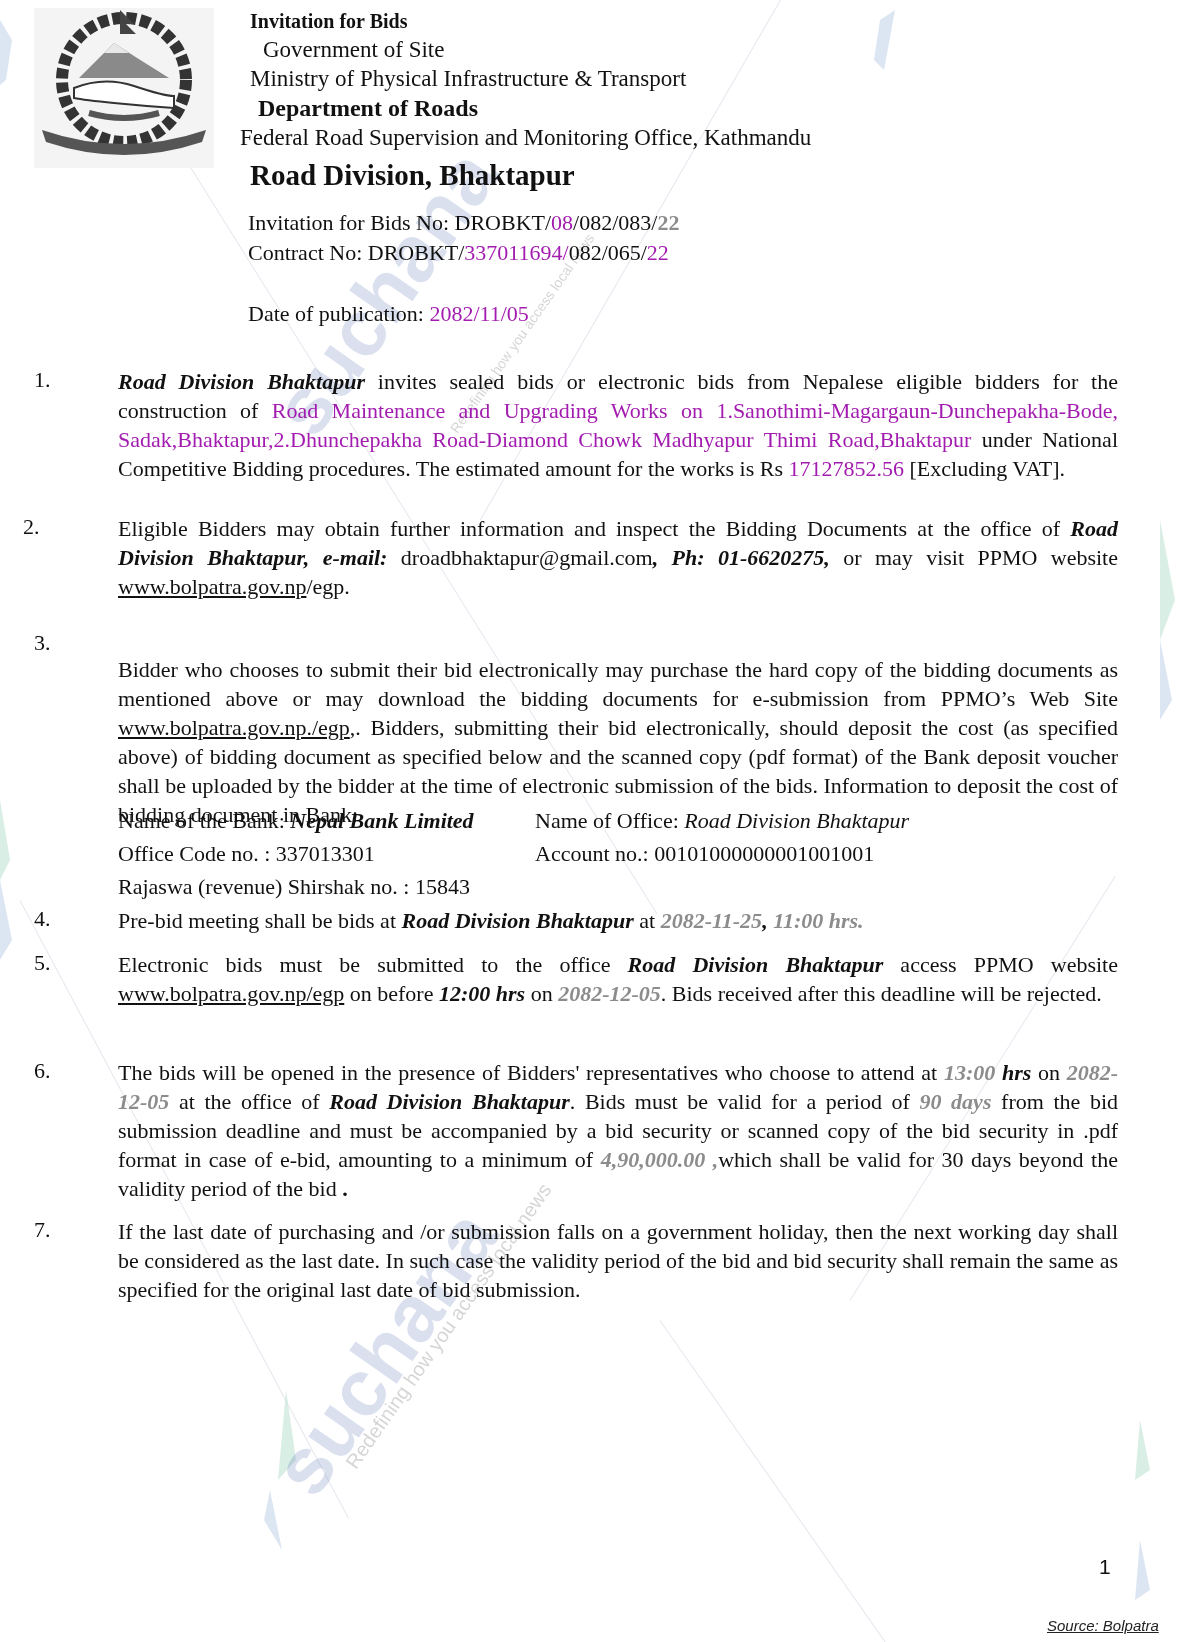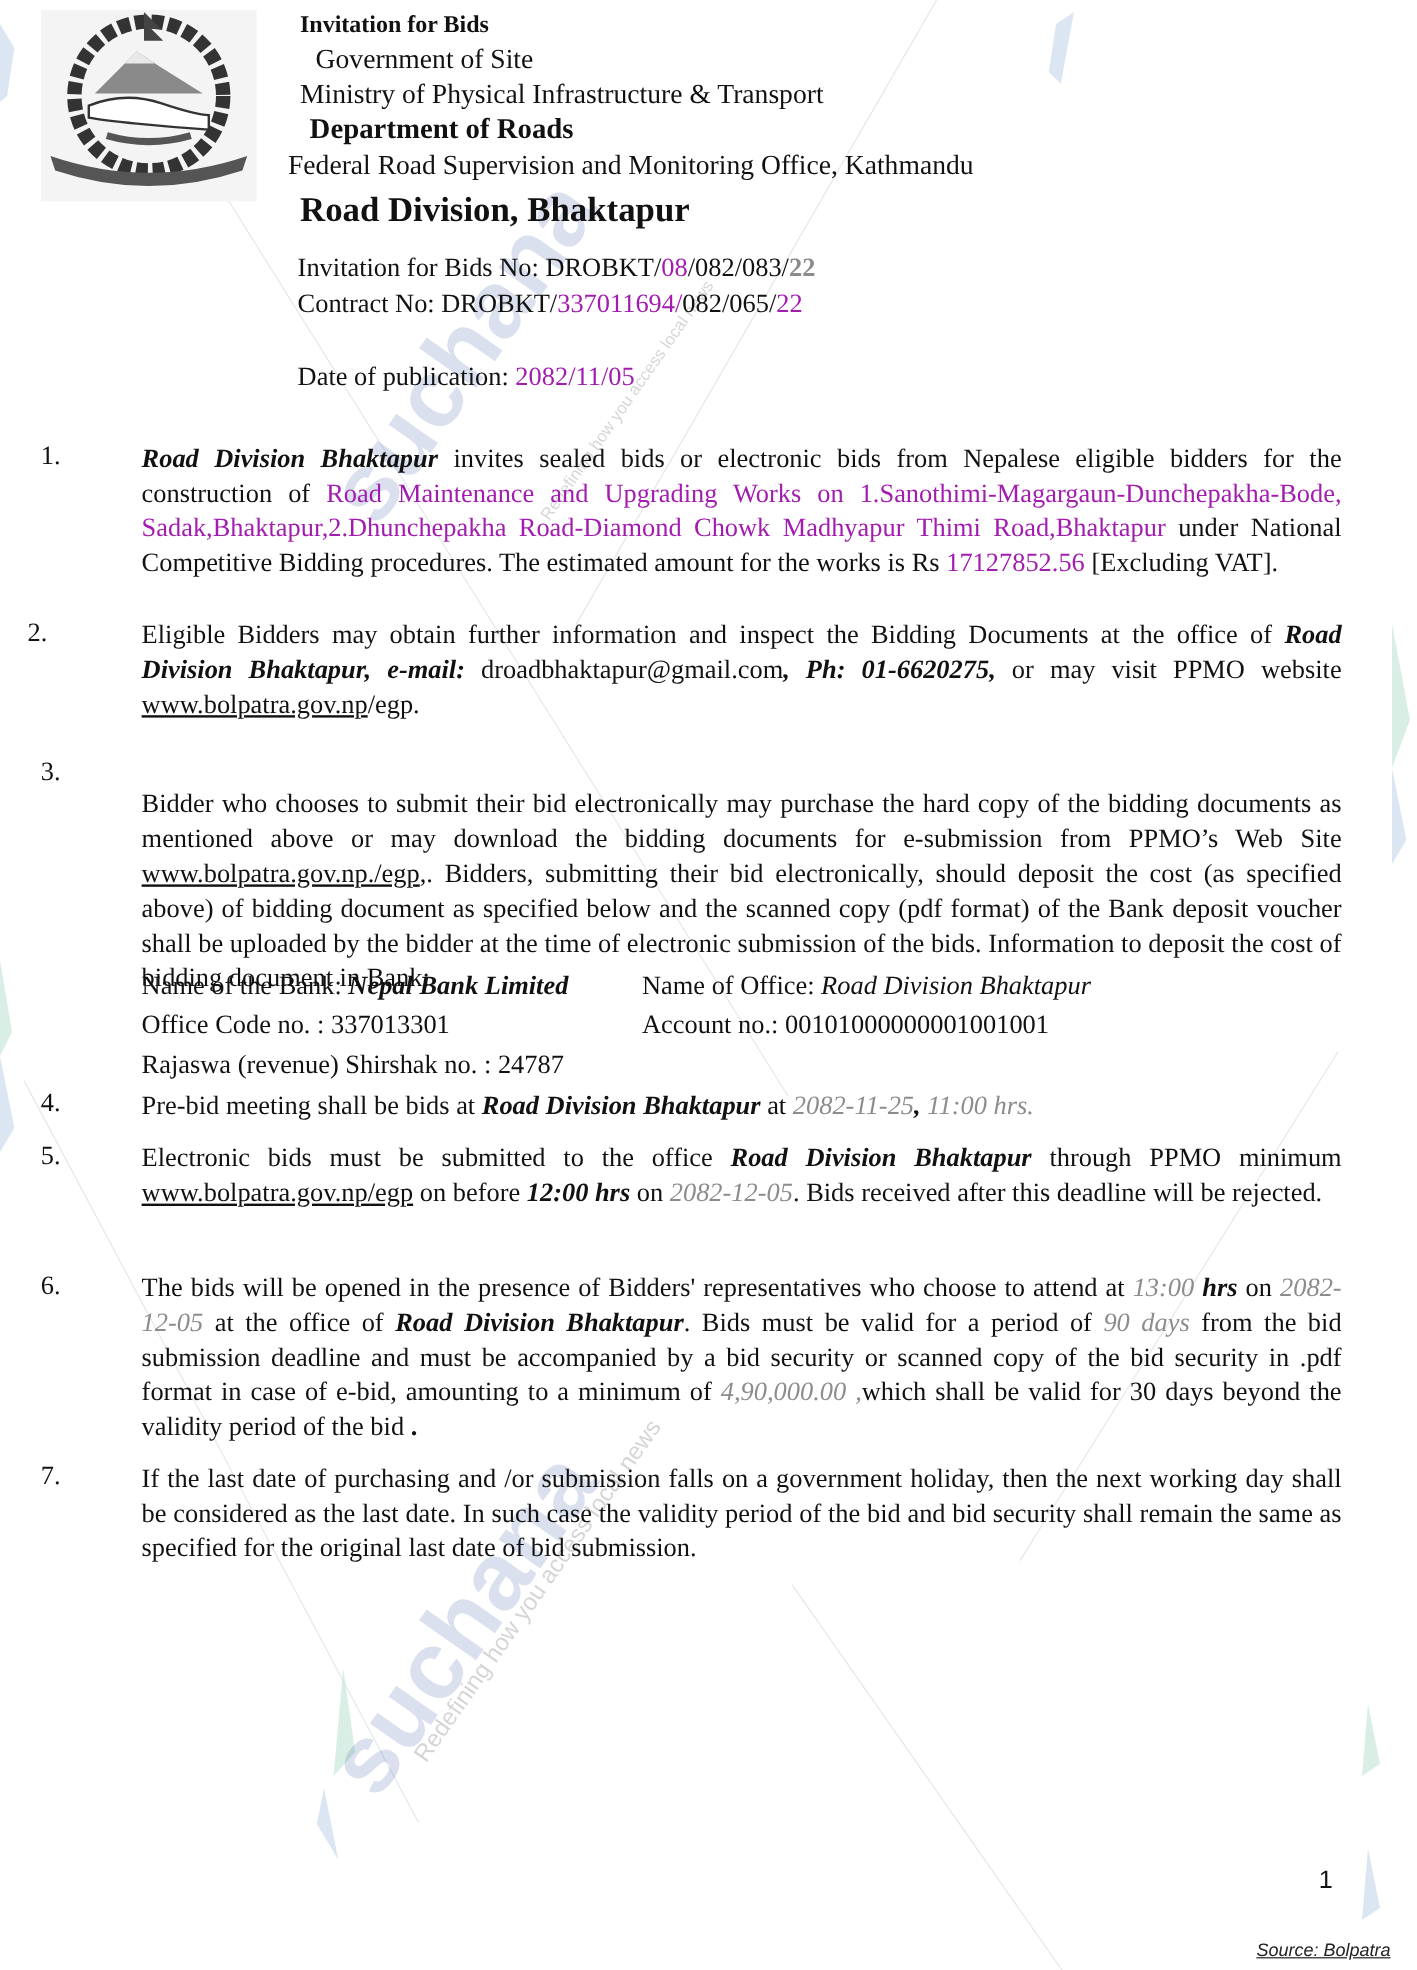--- a/index.html
+++ b/index.html
@@ -25,21 +25,21 @@
   .grey-bold { color: #8c8c8c; font-weight: bold; }
 
   
   .item { position: absolute; left: 0; width: 1181px; }
   .num { position: absolute; font-size: 22px; }
   .body-text { position: absolute; left: 118px; width: 1000px; font-size: 22px; line-height: 29px; text-align: justify; }
   .bi { font-weight: bold; font-style: italic; }
   .it { font-style: italic; }
   .b { font-weight: bold; }
   .u { text-decoration: underline; }
-  .greyi { color: #8c8c8c; font-style: italic; font-weight: normal; }
+  .greyi { color: #8c8c8c; font-style: italic; font-weight: bold; }
   .bank-row { position: absolute; left: 118px; font-size: 22px; line-height: 29px; white-space: nowrap; }
   .page-num { position: absolute; left: 1099px; top: 1555px; font-family: "Liberation Sans", sans-serif; font-size: 21px; }
   .source { position: absolute; left: 1047px; top: 1617px; font-family: "Liberation Sans", sans-serif; font-style: italic; font-size: 15px; color: #222; text-decoration: underline; }
 </style>
 </head>
 <body>
 
 <div>
   <div class="wm-diag" style="left:180px;top:150px;width:900px;transform:rotate(58deg);"></div>
   <div class="wm-diag" style="left:20px;top:900px;width:700px;transform:rotate(62deg);"></div>
@@ -120,34 +120,34 @@
 <div class="bank-row" style="top:806px;left:535px;">
   <span>Name of Office: </span><span class="it">Road Division Bhaktapur</span>
 </div>
 <div class="bank-row" style="top:839px;">
   <span>Office Code no. : </span><span>337013301</span>
 </div>
 <div class="bank-row" style="top:839px;left:535px;">
   <span>Account no.: </span><span>00101000000001001001</span>
 </div>
 <div class="bank-row" style="top:872px;">
-  <span>Rajaswa (revenue) Shirshak no. : </span><span>24787</span>
+  <span>Rajaswa (revenue) Shirshak no. : </span><span>15843</span>
 </div>
 
 <div class="item" style="top:906px;">
   <span class="num" style="left:34px;top:0;">4.</span>
   <div class="body-text" style="top:0;">
     <span>Pre-bid meeting shall be bids at </span><span class="bi">Road Division Bhaktapur</span><span> at </span><span class="greyi">2082-11-25</span><span class="bi">,</span><span class="greyi"> 11:00 hrs.</span>
   </div>
 </div>
 
 <div class="item" style="top:950px;">
   <span class="num" style="left:34px;top:0;">5.</span>
   <div class="body-text" style="top:0;">
-    <span> Electronic bids must be submitted to the office </span><span class="bi">Road Division Bhaktapur</span><span> through PPMO minimum </span><span class="u">www.bolpatra.gov.np/egp</span><span> on before </span><span class="bi">12:00 hrs</span><span> on </span><span class="greyi">2082-12-05</span><span>. Bids received after this deadline will be rejected.</span>
+    <span> Electronic bids must be submitted to the office </span><span class="bi">Road Division Bhaktapur</span><span> access PPMO website </span><span class="u">www.bolpatra.gov.np/egp</span><span> on before </span><span class="bi">12:00 hrs</span><span> on </span><span class="greyi">2082-12-05</span><span>. Bids received after this deadline will be rejected.</span>
   </div>
 </div>
 
 <div class="item" style="top:1058px;">
   <span class="num" style="left:34px;top:0;">6.</span>
   <div class="body-text" style="top:0;">
     <span>The bids will be opened in the presence of Bidders' representatives who choose to attend at </span><span class="greyi">13:00</span><span class="bi"> hrs</span><span> on </span><span class="greyi">2082-12-05</span><span> at the office of </span><span class="bi">Road Division Bhaktapur</span><span>. Bids must be valid for a period of </span><span class="greyi">90 days</span><span> from the bid submission deadline and must be accompanied by a bid security or scanned copy of the bid security in .pdf format in case of e-bid, amounting to a minimum of </span><span class="greyi">4,90,000.00 ,</span><span>which shall be valid for 30 days beyond the validity period of the bid</span><span class="b"> .</span>
   </div>
 </div>
 

